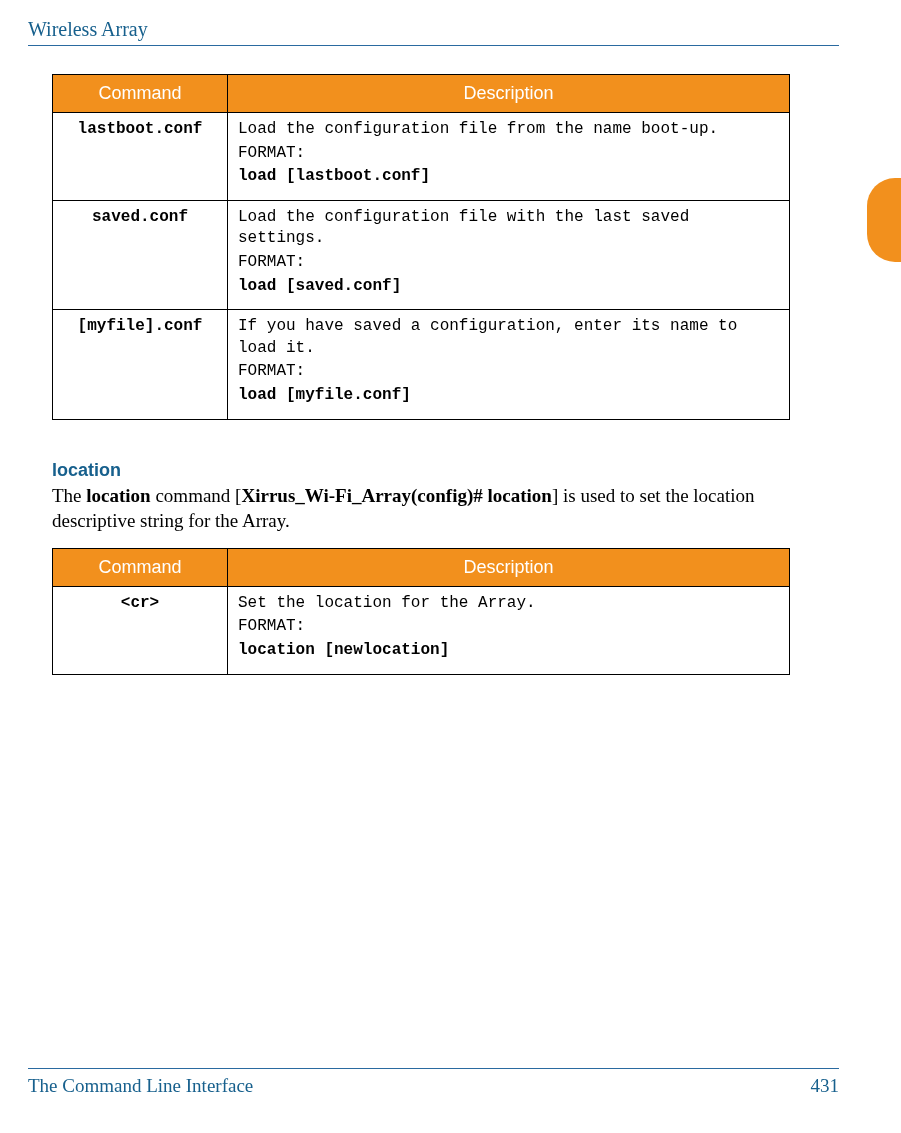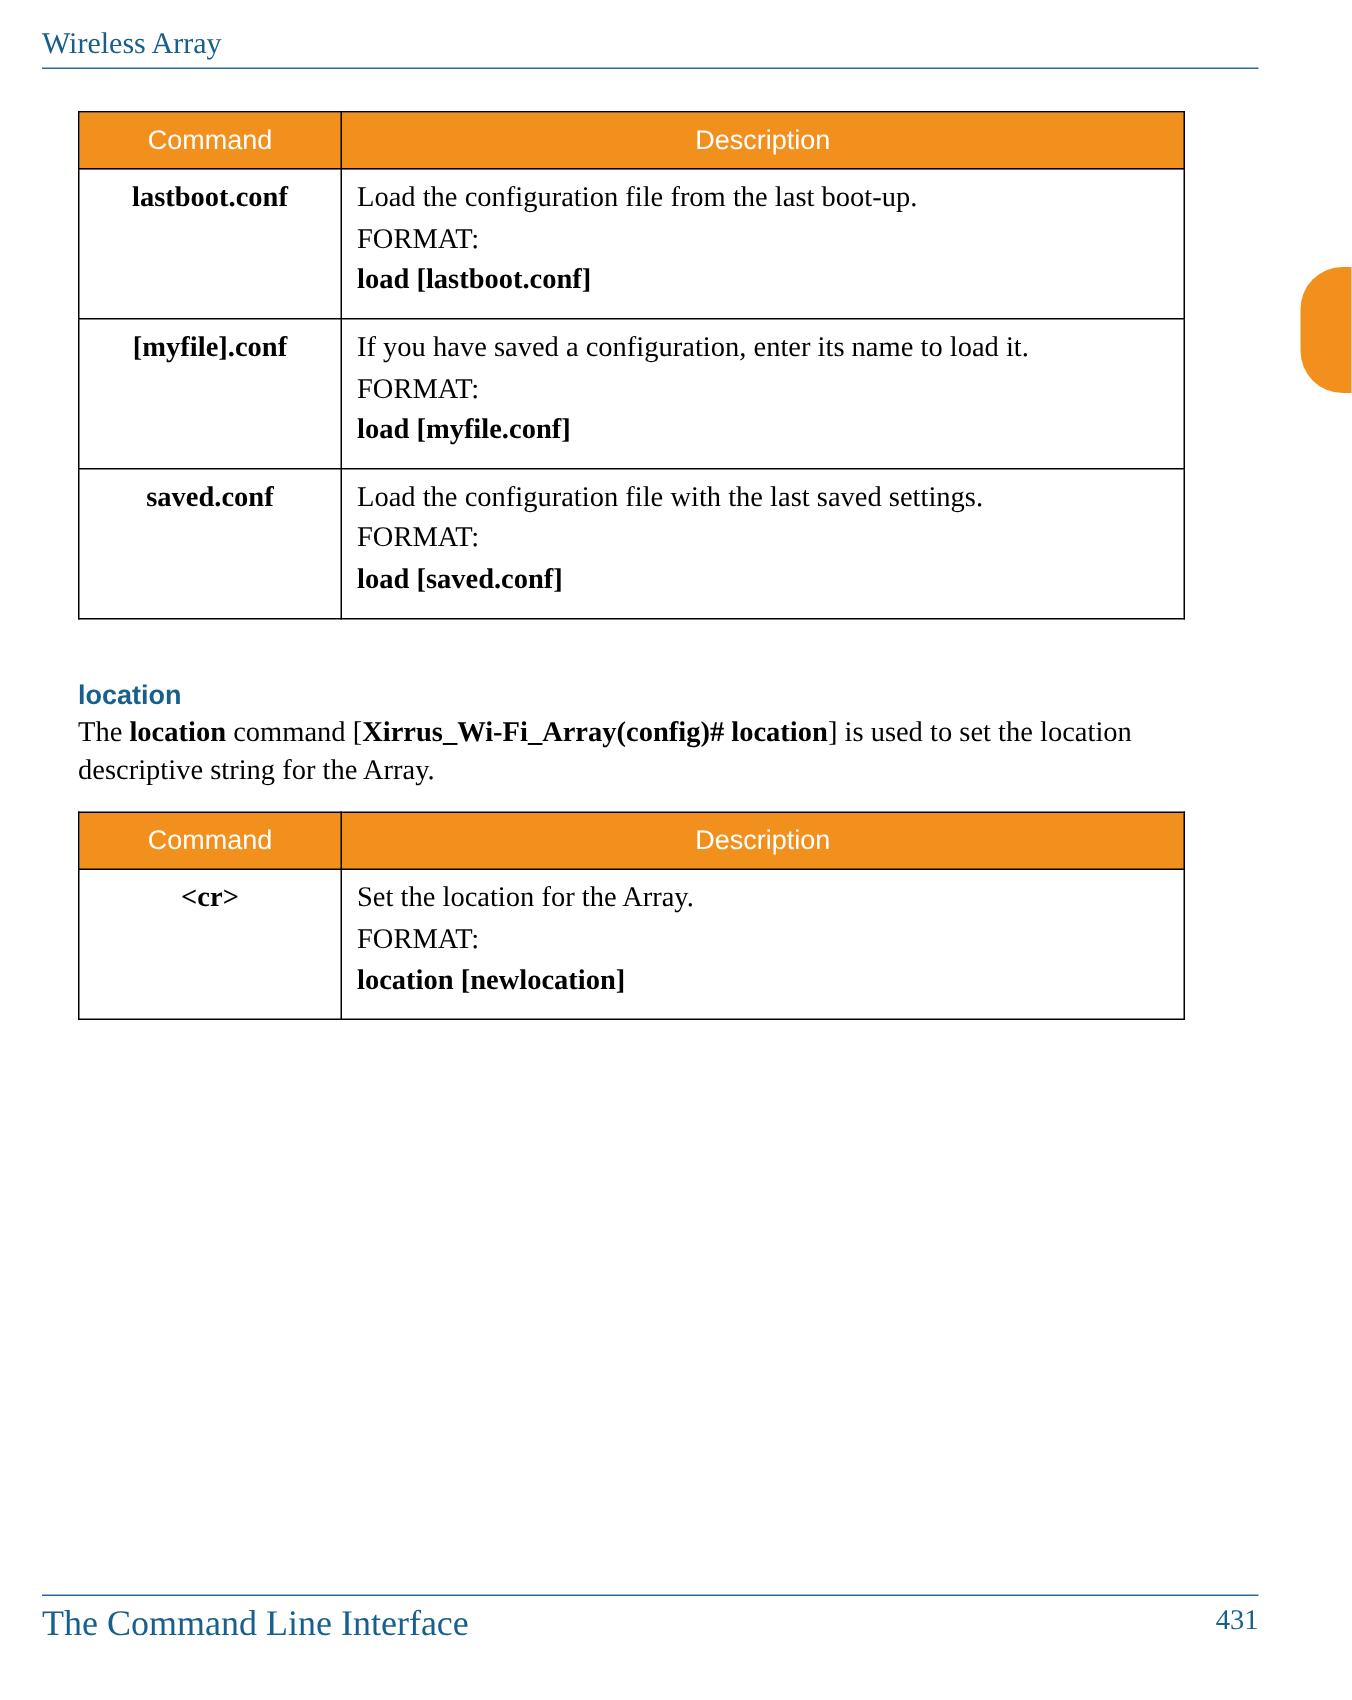--- a/index.html
+++ b/index.html
@@ -67,23 +67,24 @@
     color: #fff;
     font-weight: normal;
     font-family: Arial, Helvetica, sans-serif;
     font-size: 18px;
     padding: 8px 6px;
     border: 1px solid #000;
   }
   .cmd-table td {
     border: 1px solid #000;
     padding: 6px 10px 10px 10px;
-    font-size: 19px;
+    font-size: 16px;
     vertical-align: top;
     line-height: 1.35;
+    font-family: Liberation Mono, monospace;
   }
   .cmd-col {
     width: 175px;
     text-align: center;
     font-weight: bold;
   }
   .desc-line { margin: 0 0 2px 0; }
   .fmt-label { margin: 2px 0 2px 0; }
   .fmt-bold { font-weight: bold; }
   .section-h {
@@ -105,21 +106,21 @@
     left: 28px;
     right: 62px;
     bottom: 36px;
     border-top: 1.5px solid #2a6aa0;
     display: flex;
     justify-content: space-between;
     padding-top: 6px;
   }
   .footer-left {
     color: #17608d;
-    font-size: 24px;
+    font-size: 19px;
     font-family: "Palatino Linotype", "Book Antiqua", Palatino, serif;
   }
   .footer-right {
     color: #17608d;
     font-size: 19px;
   }
 </style>
 </head>
 <body>
 
@@ -135,39 +136,39 @@
       <thead>
         <tr>
           <th>Command</th>
           <th>Description</th>
         </tr>
       </thead>
       <tbody>
         <tr>
           <td class="cmd-col">lastboot.conf</td>
           <td>
-            <p class="desc-line">Load the configuration file from the last boot-up.</p>
+            <p class="desc-line">Load the configuration file from the name boot-up.</p>
             <p class="fmt-label">FORMAT:</p>
             <p class="desc-line fmt-bold">load [lastboot.conf]</p>
           </td>
         </tr>
         <tr>
+          <td class="cmd-col">saved.conf</td>
+          <td>
+            <p class="desc-line">Load the configuration file with the last saved settings.</p>
+            <p class="fmt-label">FORMAT:</p>
+            <p class="desc-line fmt-bold">load [saved.conf]</p>
+          </td>
+        </tr>
+        <tr>
           <td class="cmd-col">[myfile].conf</td>
           <td>
             <p class="desc-line">If you have saved a configuration, enter its name to load it.</p>
             <p class="fmt-label">FORMAT:</p>
             <p class="desc-line fmt-bold">load [myfile.conf]</p>
-          </td>
-        </tr>
-        <tr>
-          <td class="cmd-col">saved.conf</td>
-          <td>
-            <p class="desc-line">Load the configuration file with the last saved settings.</p>
-            <p class="fmt-label">FORMAT:</p>
-            <p class="desc-line fmt-bold">load [saved.conf]</p>
           </td>
         </tr>
       </tbody>
     </table>
 
     <h3 class="section-h">location</h3>
     <p class="body-text">
       <span>The </span><span class="bold">location</span><span> command [</span><span class="bold">Xirrus_Wi-Fi_Array(config)# location</span><span>] is used to set the location descriptive string for the Array.</span>
     </p>
 

